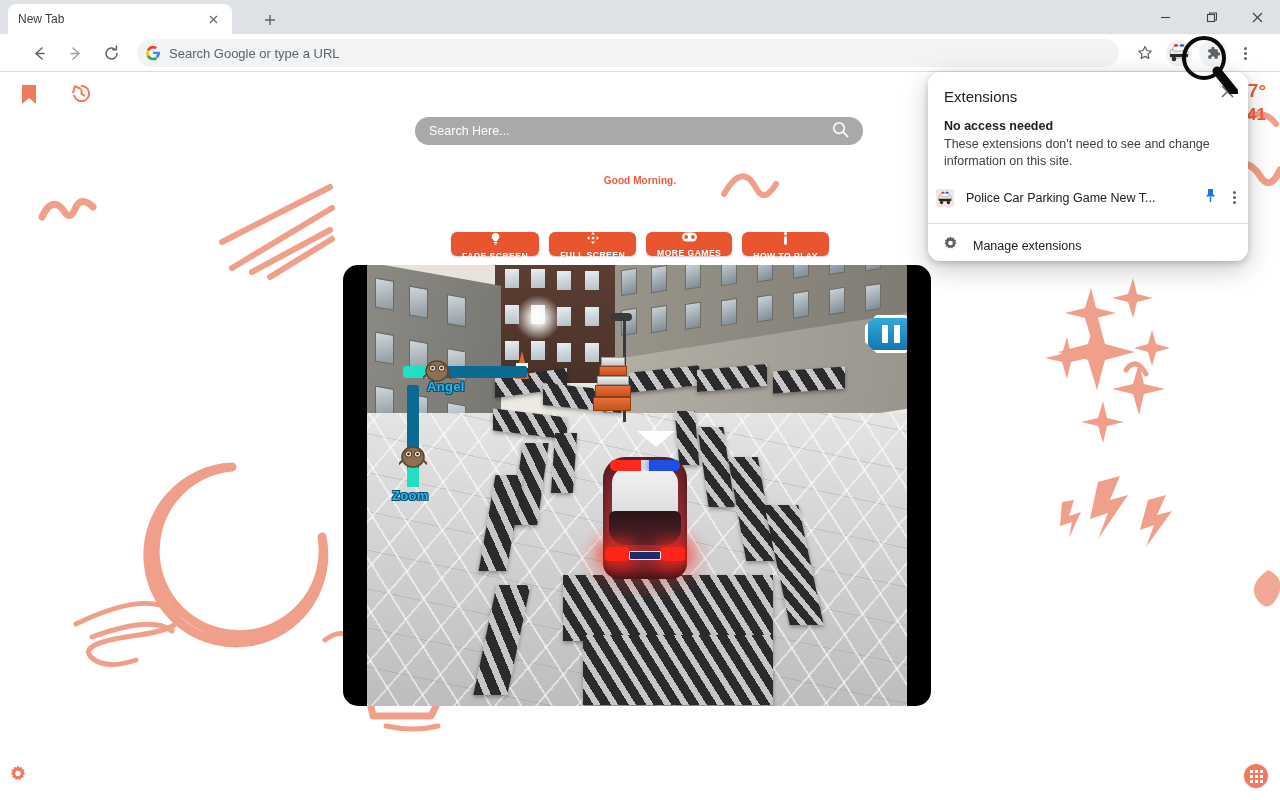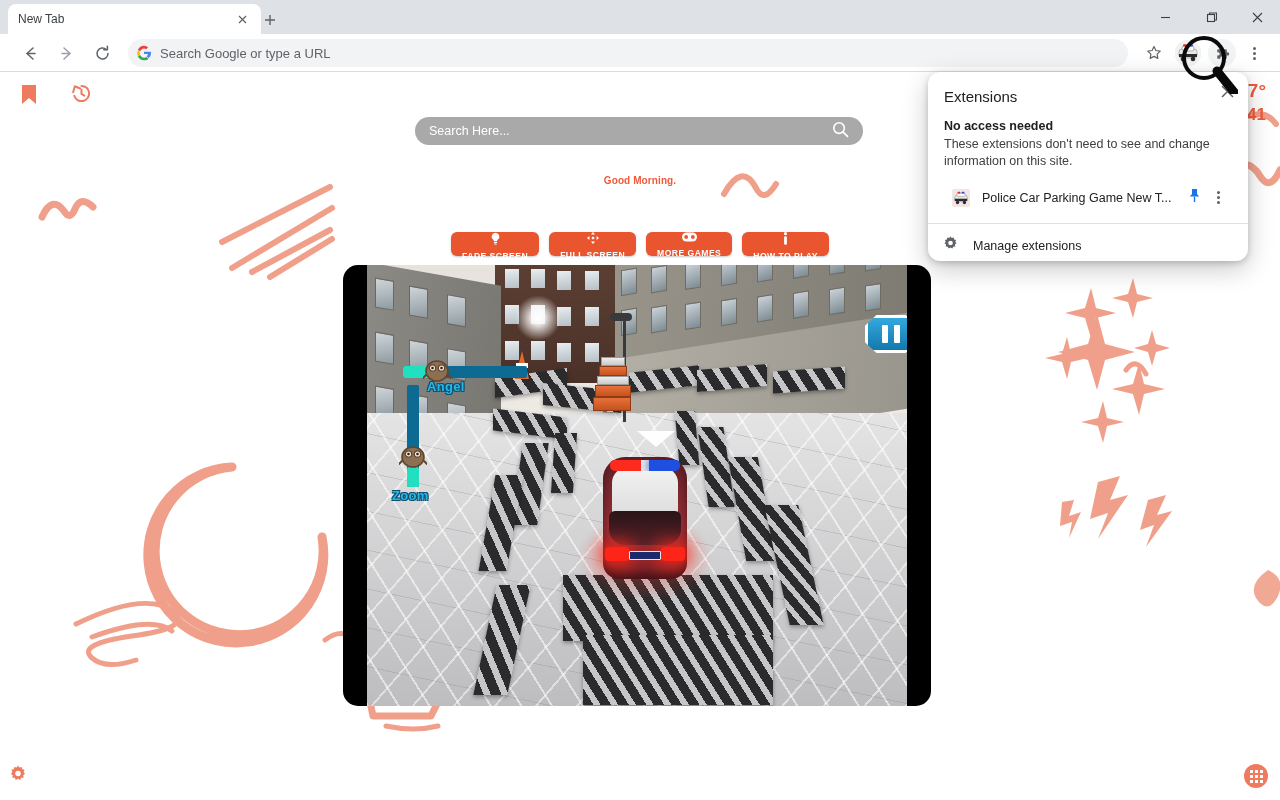--- a/index.html
+++ b/index.html
@@ -10,21 +10,21 @@
     background: #ffffff;
   }
   #root { position: relative; width: 1280px; height: 800px; background:#fff; }
 
   
   .tabstrip {
     position:absolute; top:0; left:0; width:1280px; height:34px;
     background:#dee1e6;
   }
   .tab {
-    position:absolute; left:8px; top:4px; width:253px; height:30px;
+    position:absolute; left:8px; top:4px; width:224px; height:30px;
     background:#fff; border-radius:8px 8px 0 0;
     display:flex; align-items:center; padding:0 10px;gap:20px;
   }
   .tab-title {
     font-size:12px; color:#3c4043; flex:1;
     white-space:nowrap; overflow:hidden; text-overflow:ellipsis;
   }
   .tab-close {
     width:18px; height:18px; display:flex; align-items:center; justify-content:center;
     color:#5f6368; font-size:13px; border-radius:50%;
@@ -33,21 +33,21 @@
     position:absolute; left:258px; top:8px; width:24px; height:24px;
     display:flex; align-items:center; justify-content:center;
     color:#5f6368; font-size:17px; font-weight:300; border-radius:50%;
   }
   .wincontrols { position:absolute; right:0; top:0; height:34px; display:flex; }
   .wc { width:46px; height:34px; display:flex; align-items:center; justify-content:center; color:#3c4043; }
   .wc svg { display:block; }
 
   .toolbar {
     position:absolute; top:34px; left:0; width:1280px; height:38px;
-    background:#fff; display:flex; align-items:center; padding:0 12px;border-radius:9px;
+    background:#fff; display:flex; align-items:center; padding:0 21px;border-radius:9px;
   }
   .tb-icon {
     width:28px; height:28px; margin:0 4px;
     display:flex; align-items:center; justify-content:center;
     border-radius:50%; color:#5f6368;
   }
   .omnibox {
     flex:1; height:28px; margin:0 8px; background:#f1f3f4;
     border-radius:14px; display:flex; align-items:center; padding:0 8px;
   }
@@ -279,21 +279,21 @@
   .ext-title { font-size:15px; color:#202124; }
   .ext-close {
     position:absolute; right:10px; top:8px; width:22px; height:22px;
     display:flex; align-items:center; justify-content:center; color:#5f6368;
   }
   .ext-sub { padding:14px 16px 0 16px; }
   .ext-sub-h { font-size:12.5px; font-weight:700; color:#202124; }
   .ext-sub-b { font-size:12.5px; color:#404040; line-height:1.38; margin-top:3px; }
   .ext-row {
     display:flex; align-items:center; gap:12px;
-    padding:0 24px; height:34px; margin-top:10px;
+    padding:0 8px; height:34px; margin-top:10px;
   }
   .ext-row-icon { width:18px; height:18px; flex:none; border-radius:2px; overflow:hidden; }
   .ext-row-name { flex:1; font-size:12.5px; color:#202124; white-space:nowrap; overflow:hidden; }
   .ext-pin { color:#1a73e8; }
   .ext-more { display:flex; flex-direction:column; gap:2px; align-items:center; padding:4px; }
   .ext-more i { width:3px; height:3px; border-radius:50%; background:#5f6368; display:block; }
   .ext-sep { height:1px; background:#e0e0e0; margin-top:8px; }
   .ext-manage { display:flex; align-items:center; gap:14px; padding:0 14px; height:44px; }
   .ext-manage-label { font-size:12.5px; color:#202124; }
 

